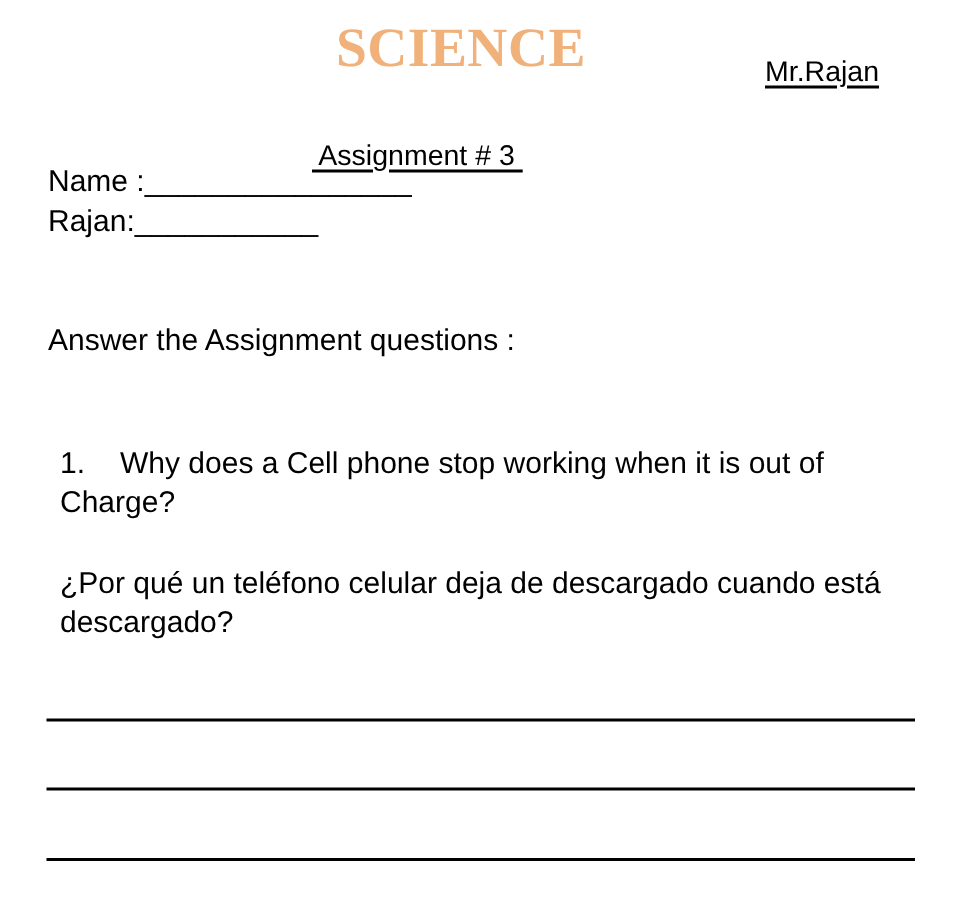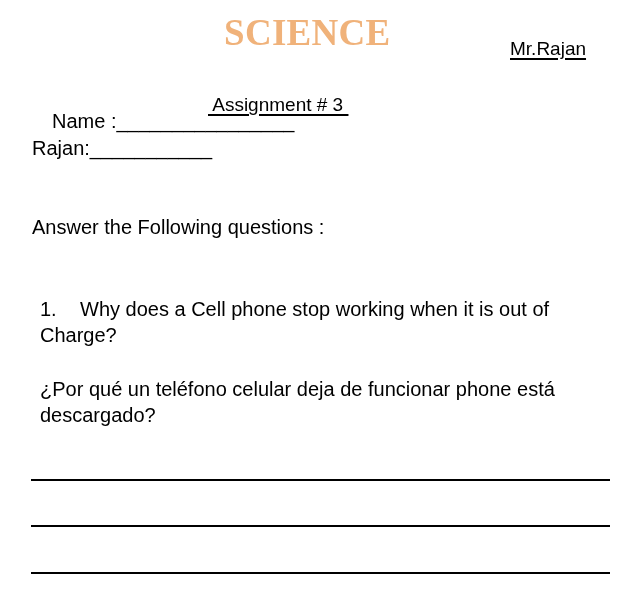--- a/index.html
+++ b/index.html
@@ -49,21 +49,21 @@
       text-underline-offset: 3px;
       margin-left: 16px;
     }
     .field-line {
       position: absolute;
       left: 32px;
       font-size: 20px;
       line-height: 24px;
       white-space: pre;
     }
-    .name-line { top: 109px; margin-left: 20px; }
+    .name-line { top: 109px; }
     .date-line { top: 136px; }
     .instructions {
       position: absolute;
       left: 32px;
       top: 215px;
       font-size: 20px;
       line-height: 24px;
     }
     .question {
       position: absolute;
@@ -95,21 +95,21 @@
 <div class="title" style="color:#F0B27A;">SCIENCE</div>
 
 <div class="assignment"> Assignment # 3 </div>
 
 <div class="teacher">Mr.Rajan</div>
 
 <div class="field-line name-line"><span>Name :</span><span>________________</span></div>
 
 <div class="field-line date-line"><span>Rajan:</span><span>___________</span></div>
 
-<div class="instructions">Answer the Following questions :</div>
+<div class="instructions">Answer the Assignment questions :</div>
 
 <div class="question q-en"><span class="q-num">1.</span><span>Why does a Cell phone stop working when it is out of Charge?</span></div>
 
-<div class="question q-es">¿Por qué un teléfono celular deja de funcionar phone está descargado?</div>
+<div class="question q-es">¿Por qué un teléfono celular deja de descargado cuando está descargado?</div>
 
 <div class="answer-line al-1"></div>
 <div class="answer-line al-2"></div>
 <div class="answer-line al-3"></div>
 
 </body></html>

